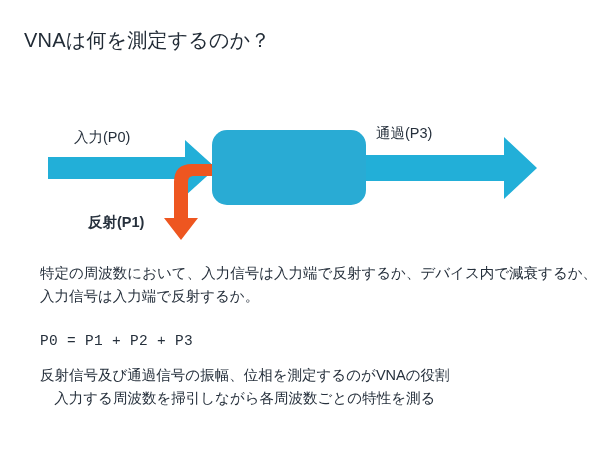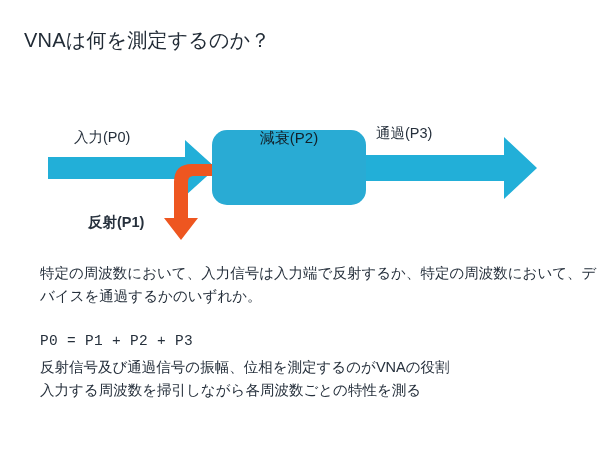--- a/index.html
+++ b/index.html
@@ -69,21 +69,21 @@
   .body-block {
     position: absolute;
     left: 40px;
     font-size: 14.5px;
     color: #26303c;
     line-height: 1.62;
     white-space: pre-line;
   }
   .para-1  { top: 262px; }
   .formula { top: 330px; letter-spacing: 0.3px; font-family: Liberation Mono, monospace; }
-  .para-2  { top: 356px; }
+  .para-2  { top: 364px; text-align: center; }
 </style>
 </head>
 <body>
 
 <div class="slide-title">VNAは何を測定するのか？</div>
 
 <div class="diagram">
 
   <svg width="600" height="155" viewBox="0 0 600 155">
 
@@ -103,25 +103,24 @@
              L 188 128
              L 188 92
              C 188 88 190 86 194 86
              L 212 86
              Z" fill="#EE5620"></path>
   </svg>
 
   <span class="diag-label label-input">入力(P0)</span>
 
 
-  <span class="box-label">減衰(P2)</span>
 
   <span class="diag-label label-through">通過(P3)</span>
 
   <span class="diag-label label-reflect">反射(P1)</span>
 </div>
 
-<div class="body-block para-1">特定の周波数において、入力信号は入力端で反射するか、特定の周波数において、デバイスを通過するかのいずれか。</div>
+<div class="body-block para-1">特定の周波数において、入力信号は入力端で反射するか、デバイス内で減衰するか、入力信号は入力端で反射するか。</div>
 
 <div class="body-block formula">P0 = P1 + P2 + P3</div>
 
 <div class="body-block para-2">反射信号及び通過信号の振幅、位相を測定するのがVNAの役割
 入力する周波数を掃引しながら各周波数ごとの特性を測る</div>
 
 </body></html>

